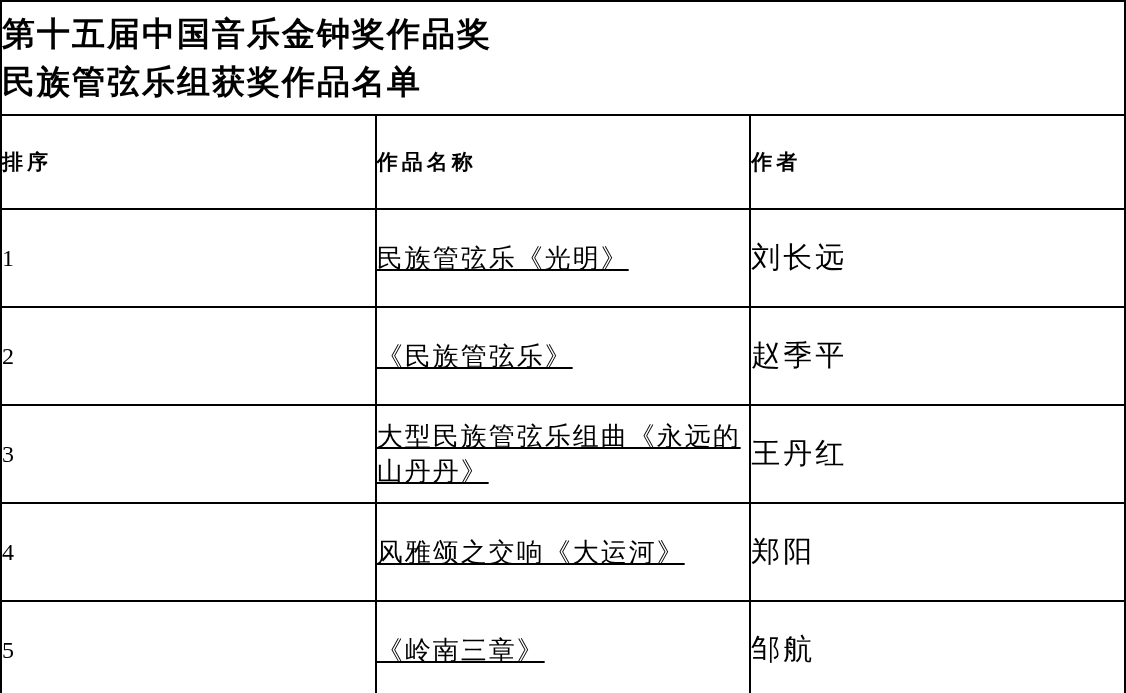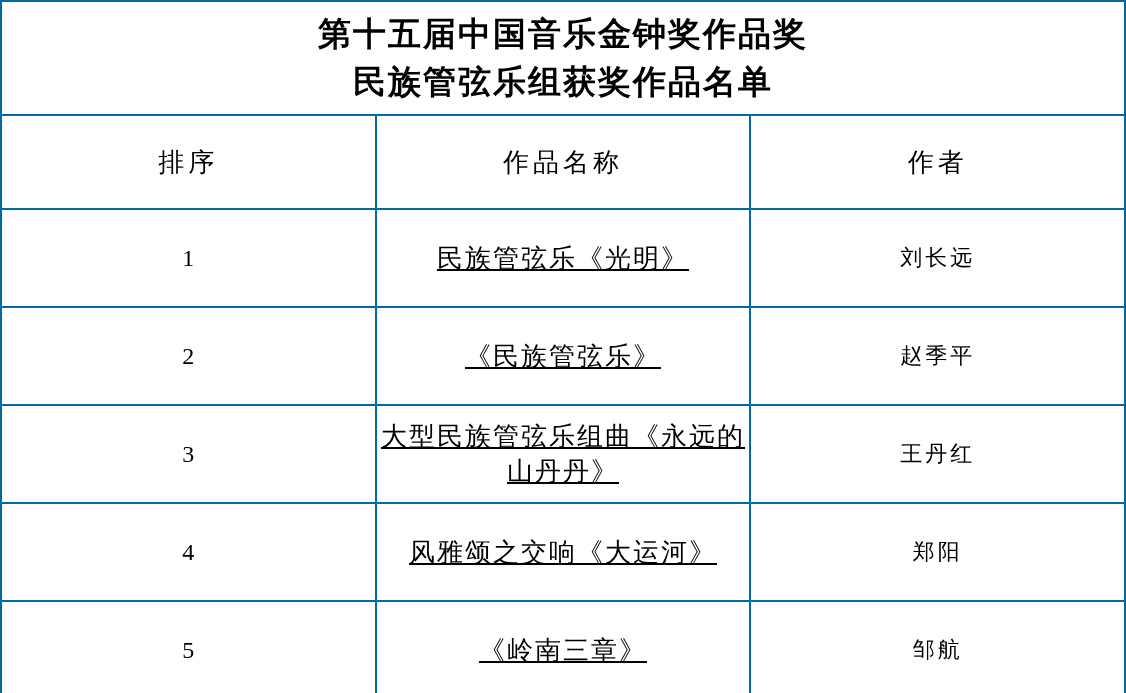--- a/index.html
+++ b/index.html
@@ -20,64 +20,64 @@
     box-sizing: border-box;
     position: relative;
   }
   table.award-table {
     border-collapse: collapse;
     width: 1126px;
     table-layout: fixed;
   }
   table.award-table td,
   table.award-table th {
-    border: 2px solid #0369a1;
+    border: 2px solid #000000;
     padding: 0;
-    text-align: center;
+    text-align: left;
     vertical-align: middle;
   }
   
   .title-cell {
     height: 112px;
     padding: 6px 10px 10px 10px;
     border-top: 2px solid #000000;
   }
   .title-line {
     font-weight: bold;
     font-size: 33px;
     line-height: 48px;
     letter-spacing: 2px;
     white-space: nowrap;
   }
   
   .hdr {
     height: 92px;
-    font-weight: normal;
-    font-size: 26px;
+    font-weight: bold;
+    font-size: 21px;
     letter-spacing: 4px;
   }
   
   .body-row td {
     height: 96px;
   }
   .col-index { width: 124px; }
   .col-title { width: 722px; }
   .col-author { width: 278px; }
 
   .cell-index {
     font-size: 24px;
     font-family: "Liberation Serif", "DejaVu Serif", serif;
   }
   .cell-title {
     font-size: 26px;
     letter-spacing: 2px;
     text-decoration: underline;
   }
   .cell-author {
-    font-size: 22px;
+    font-size: 29px;
     letter-spacing: 3px;
     border-radius: 23px;
   }
 </style>
 </head>
 <body>
 
 <div class="page">
   <table class="award-table">
     <tbody>

